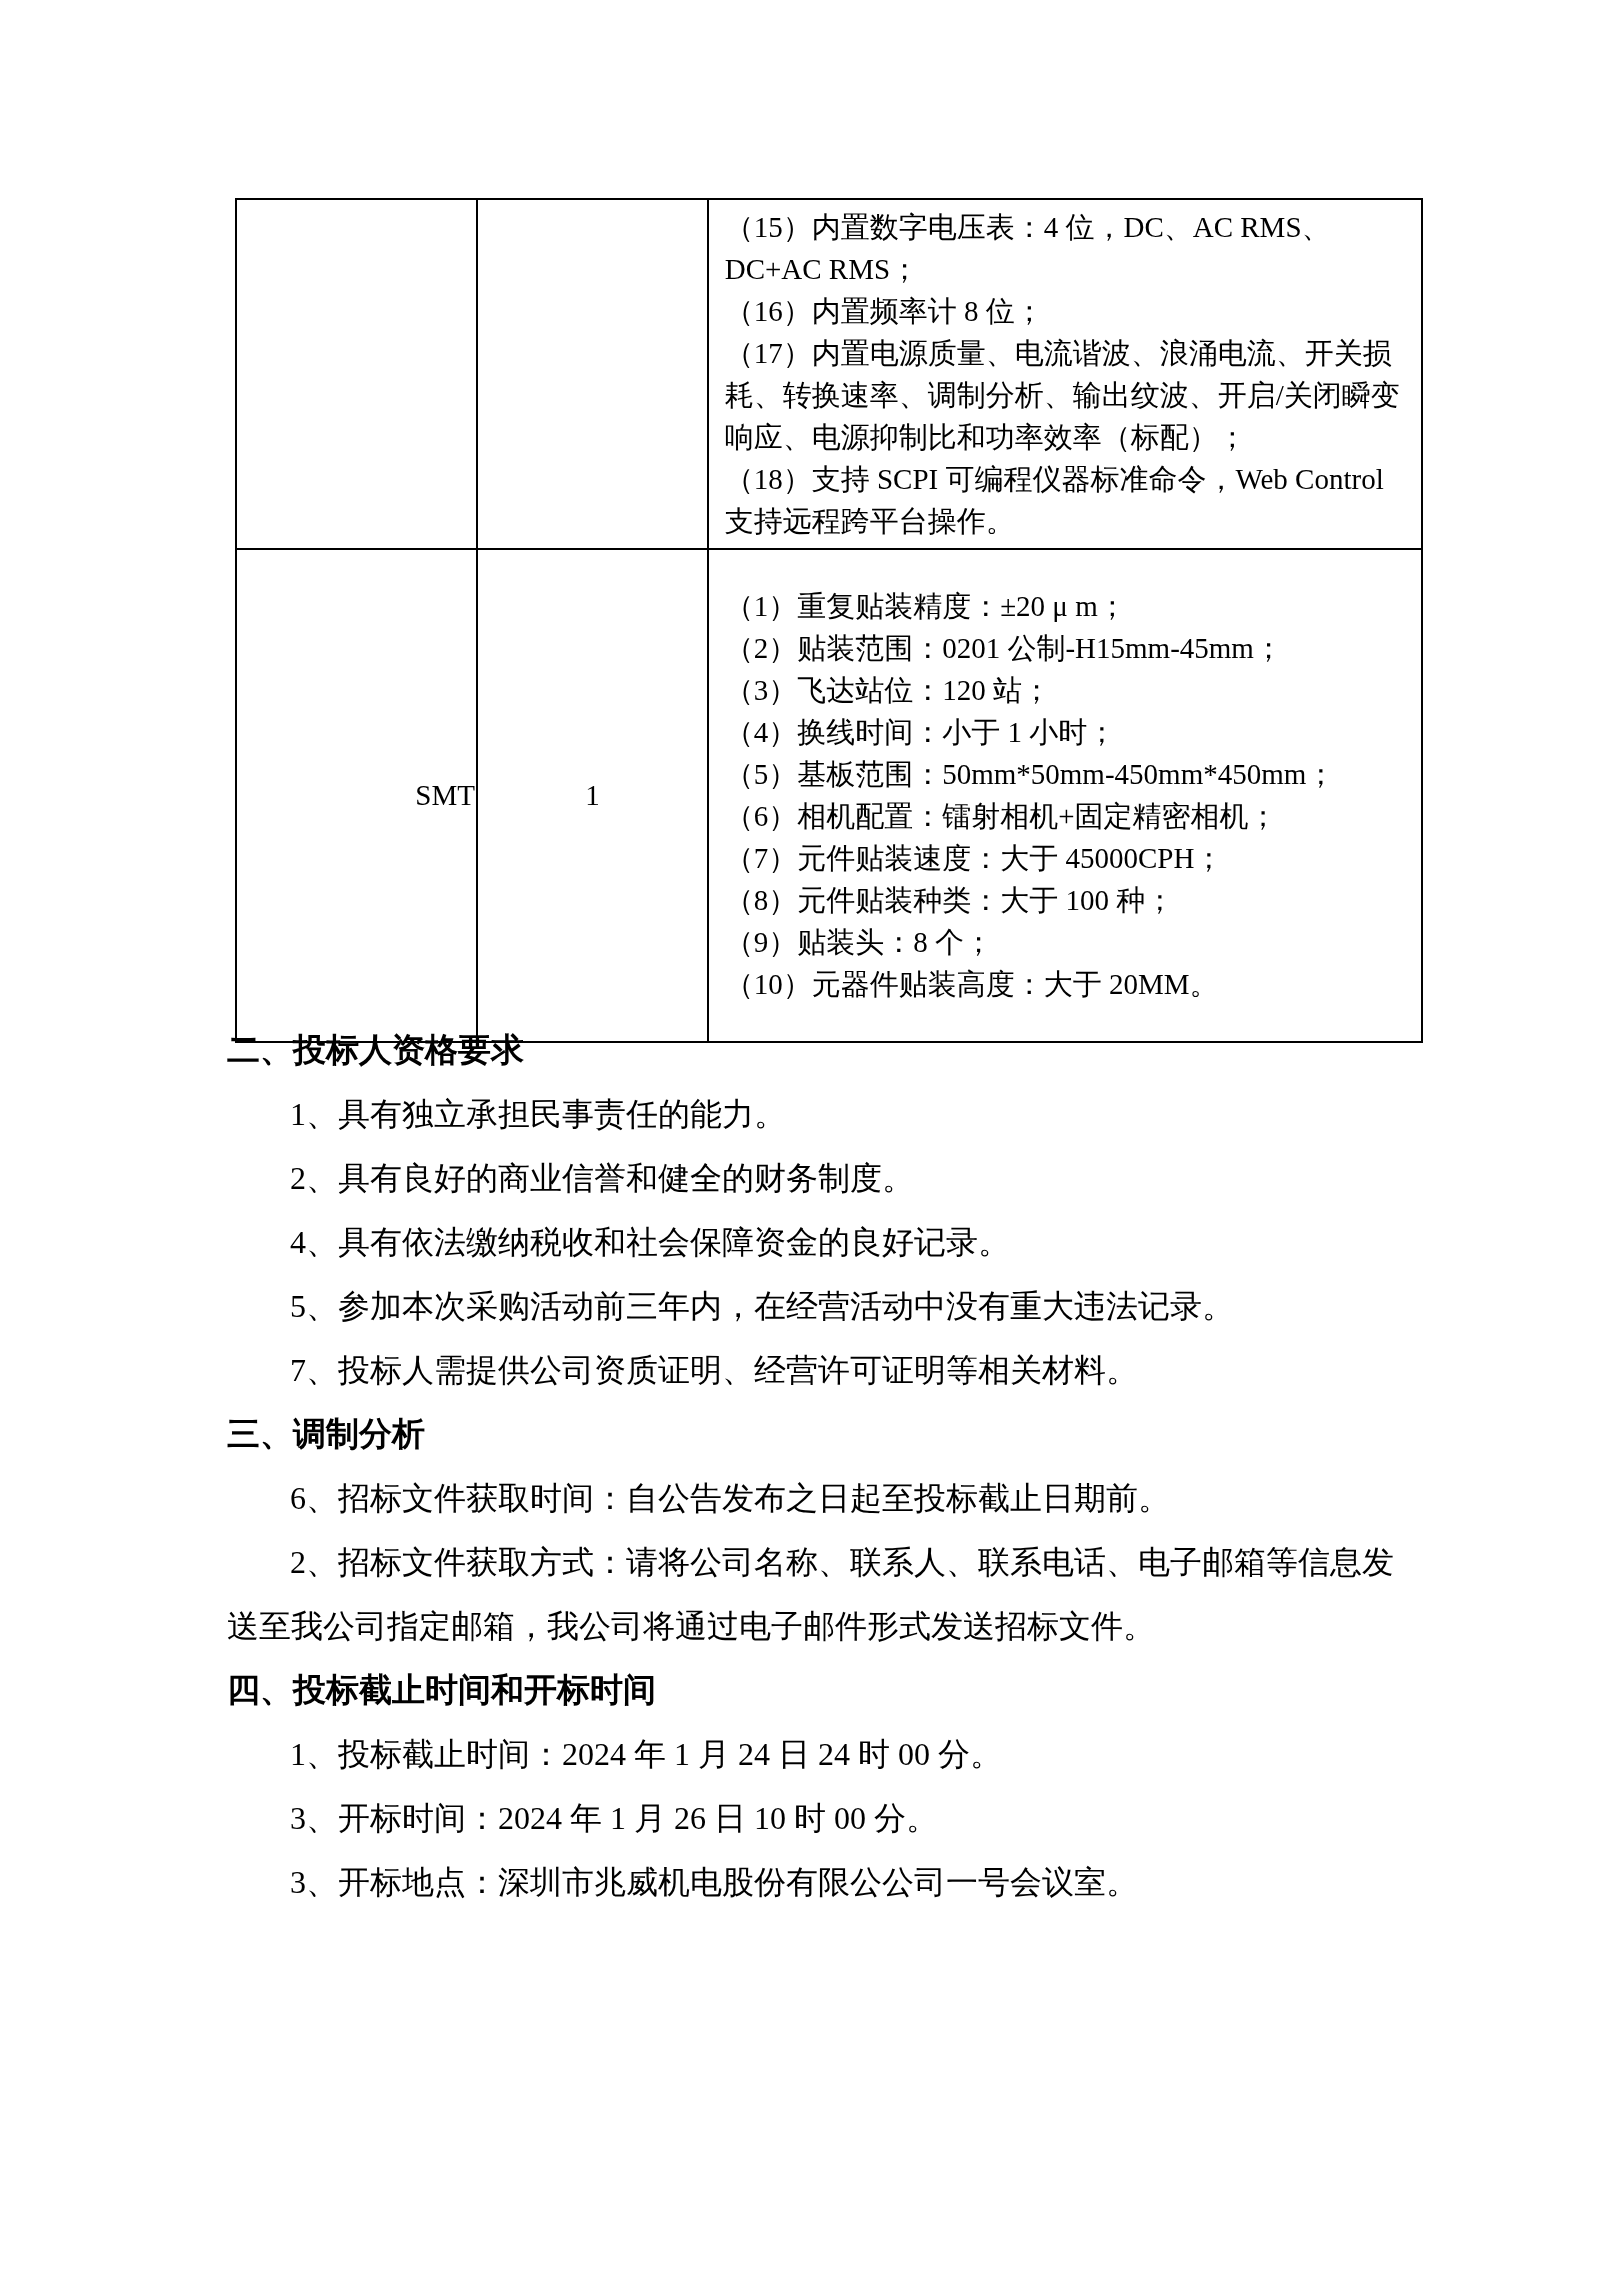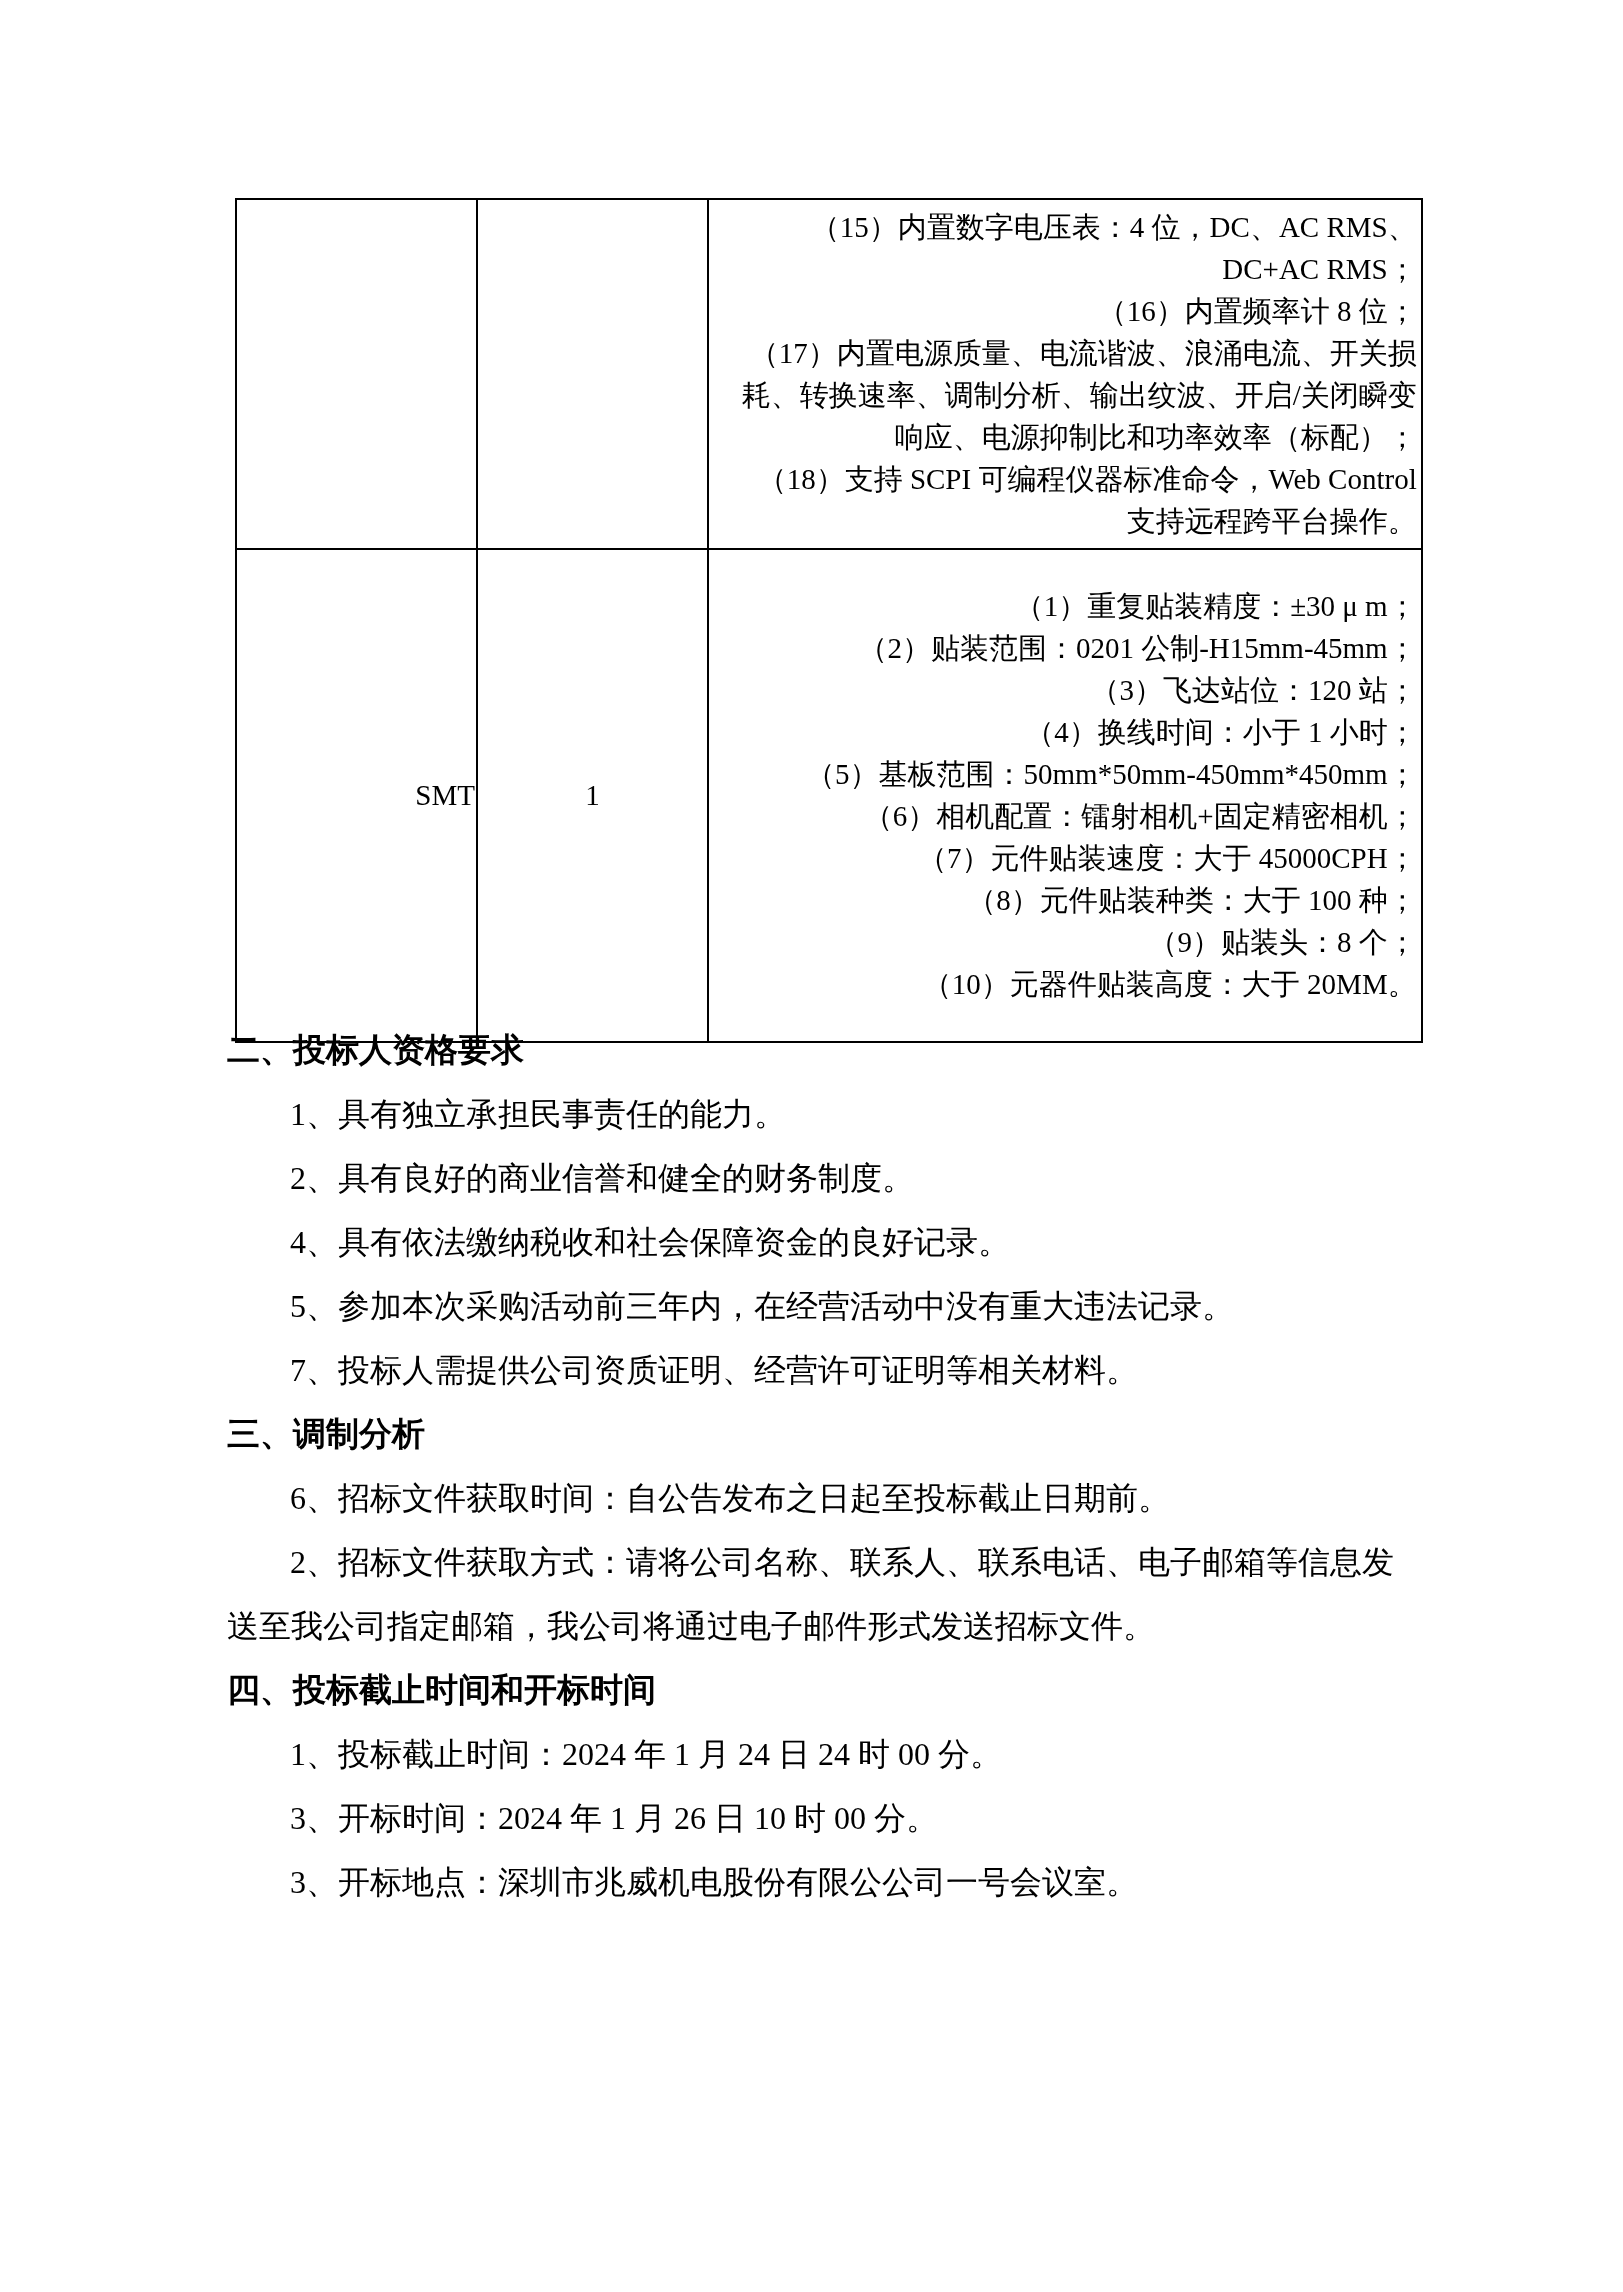--- a/index.html
+++ b/index.html
@@ -20,21 +20,21 @@
     border-collapse:collapse;
     table-layout:fixed;
   }
   table.spec-table td{
     border:2px solid #000;
     font-size:29px;
     vertical-align:middle;
   }
   td.col-item{width:237px;text-align:right;}
   td.col-qty{width:227px;text-align:center;}
-  td.col-spec{width:692px;padding:5.9px 3.9px 5.9px 15.7px;line-height:42px;text-align:right;}
+  td.col-spec{width:692px;padding:5.9px 3.9px 5.9px 15.7px;line-height:42px;}
   tr.row-cont td{height:312px;}
   tr.row-smt td{height:479px;}
   td.col-spec p{margin:0;}
   
   .body-text{
     position:absolute;
     left:227px;top:1018px;
     width:1168px;
     font-size:32px;
     line-height:64px;
@@ -64,21 +64,21 @@
         <p>（15）内置数字电压表：4 位，DC、AC RMS、DC+AC RMS；</p>
         <p>（16）内置频率计 8 位；</p>
         <p>（17）内置电源质量、电流谐波、浪涌电流、开关损耗、转换速率、调制分析、输出纹波、开启/关闭瞬变响应、电源抑制比和功率效率（标配）；</p>
         <p>（18）支持 SCPI 可编程仪器标准命令，Web Control 支持远程跨平台操作。</p>
       </td>
     </tr>
     <tr class="row-smt">
       <td class="col-item">SMT</td>
       <td class="col-qty">1</td>
       <td class="col-spec">
-        <p>（1）重复贴装精度：±30 μ m；</p>
+        <p>（1）重复贴装精度：±20 μ m；</p>
         <p>（2）贴装范围：0201 公制-H15mm-45mm；</p>
         <p>（3）飞达站位：120 站；</p>
         <p>（4）换线时间：小于 1 小时；</p>
         <p>（5）基板范围：50mm*50mm-450mm*450mm；</p>
         <p>（6）相机配置：镭射相机+固定精密相机；</p>
         <p>（7）元件贴装速度：大于 45000CPH；</p>
         <p>（8）元件贴装种类：大于 100 种；</p>
         <p>（9）贴装头：8 个；</p>
         <p>（10）元器件贴装高度：大于 20MM。</p>
       </td>

